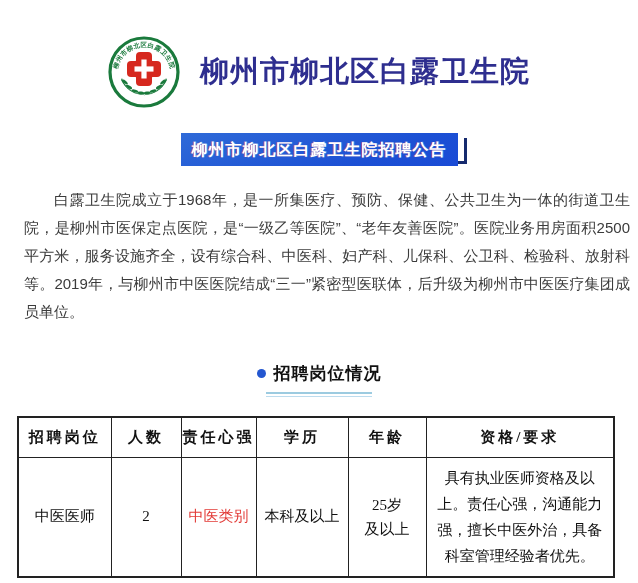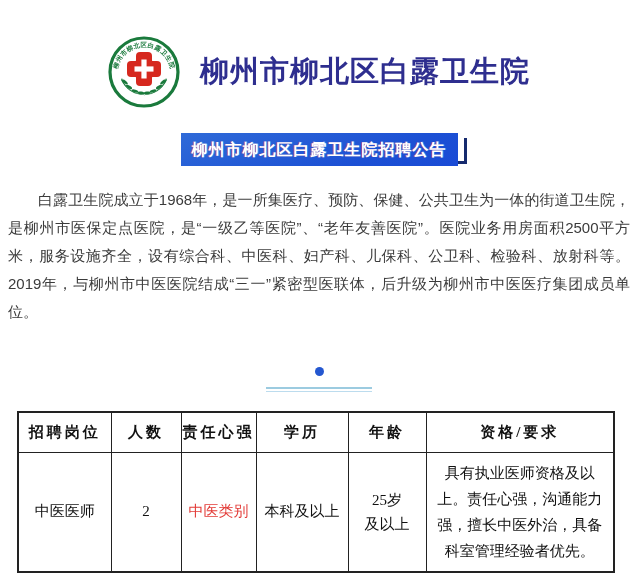--- a/index.html
+++ b/index.html
@@ -51,21 +51,21 @@
     font-size:16px;
     font-weight:bold;
     letter-spacing:1px;
     text-align:center;
     line-height:33px;
     text-shadow:-1px 0 rgba(255,70,110,.5), 1px 0 rgba(90,220,255,.45);
   }
 
   
   .intro {
-    margin:30px 8px 0 8px;
+    margin:30px 8px 0 24px;
     font-size:15px;
     line-height:28px;
     color:#3b3b3b;
     text-align:justify;
     text-indent:2em;
   }
 
   
   .section-heading { margin-top:36px; text-align:center; }
   .heading-inner {
@@ -172,20 +172,21 @@
 <div class="banner-wrap">
   <div class="corner-bracket"></div>
   <div class="banner">柳州市柳北区白露卫生院招聘公告</div>
 </div>
 
 <p class="intro">白露卫生院成立于1968年，是一所集医疗、预防、保健、公共卫生为一体的街道卫生院，是柳州市医保定点医院，是“一级乙等医院”、“老年友善医院”。医院业务用房面积2500平方米，服务设施齐全，设有综合科、中医科、妇产科、儿保科、公卫科、检验科、放射科等。2019年，与柳州市中医医院结成“三一”紧密型医联体，后升级为柳州市中医医疗集团成员单位。</p>
 
 <div class="section-heading">
   <span class="heading-inner">
     <span class="bullet-dot"></span>
+    <span class="heading-label">招聘岗位情况</span>
   </span>
   <div class="heading-underline">
     <div class="line1"></div>
     <div class="line2"></div>
   </div>
 </div>
 
 <table class="jobs">
   <colgroup>
     <col style="width:93px">

